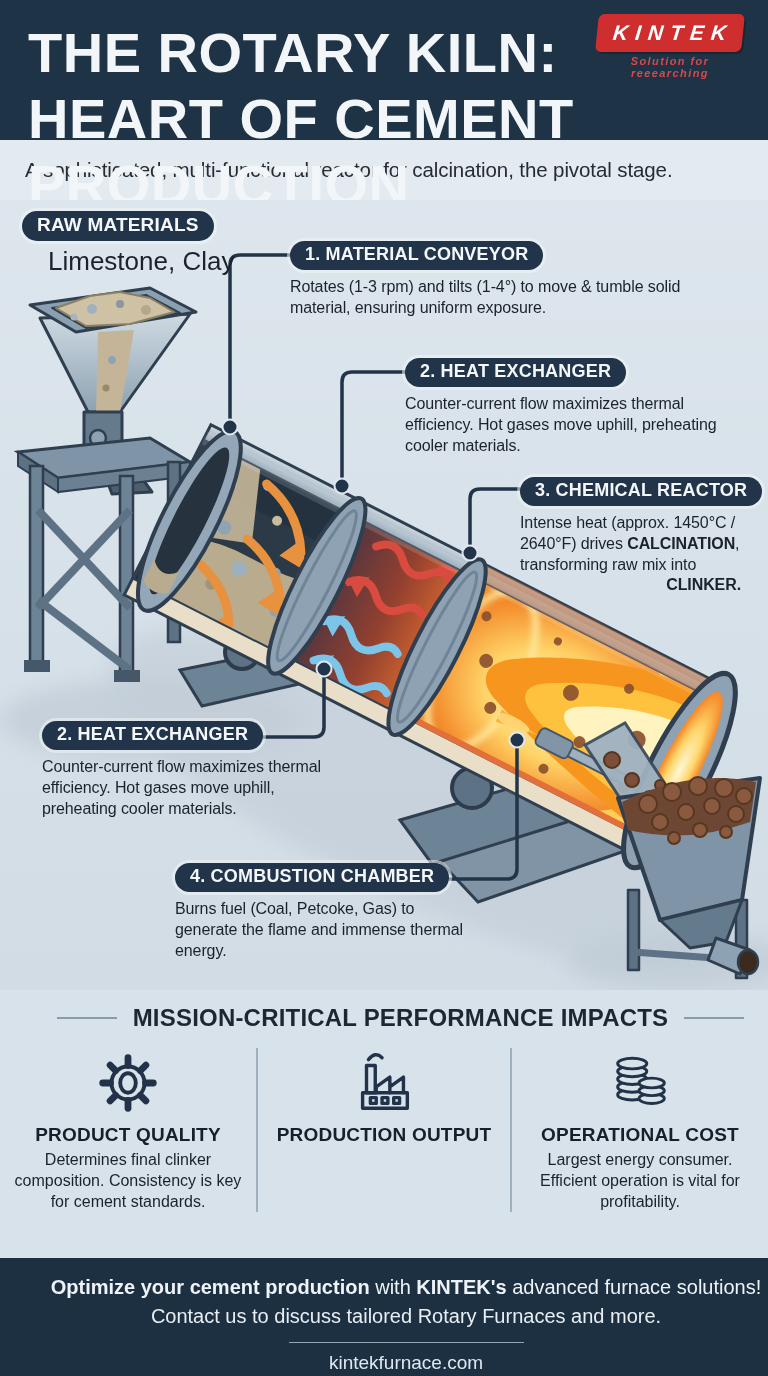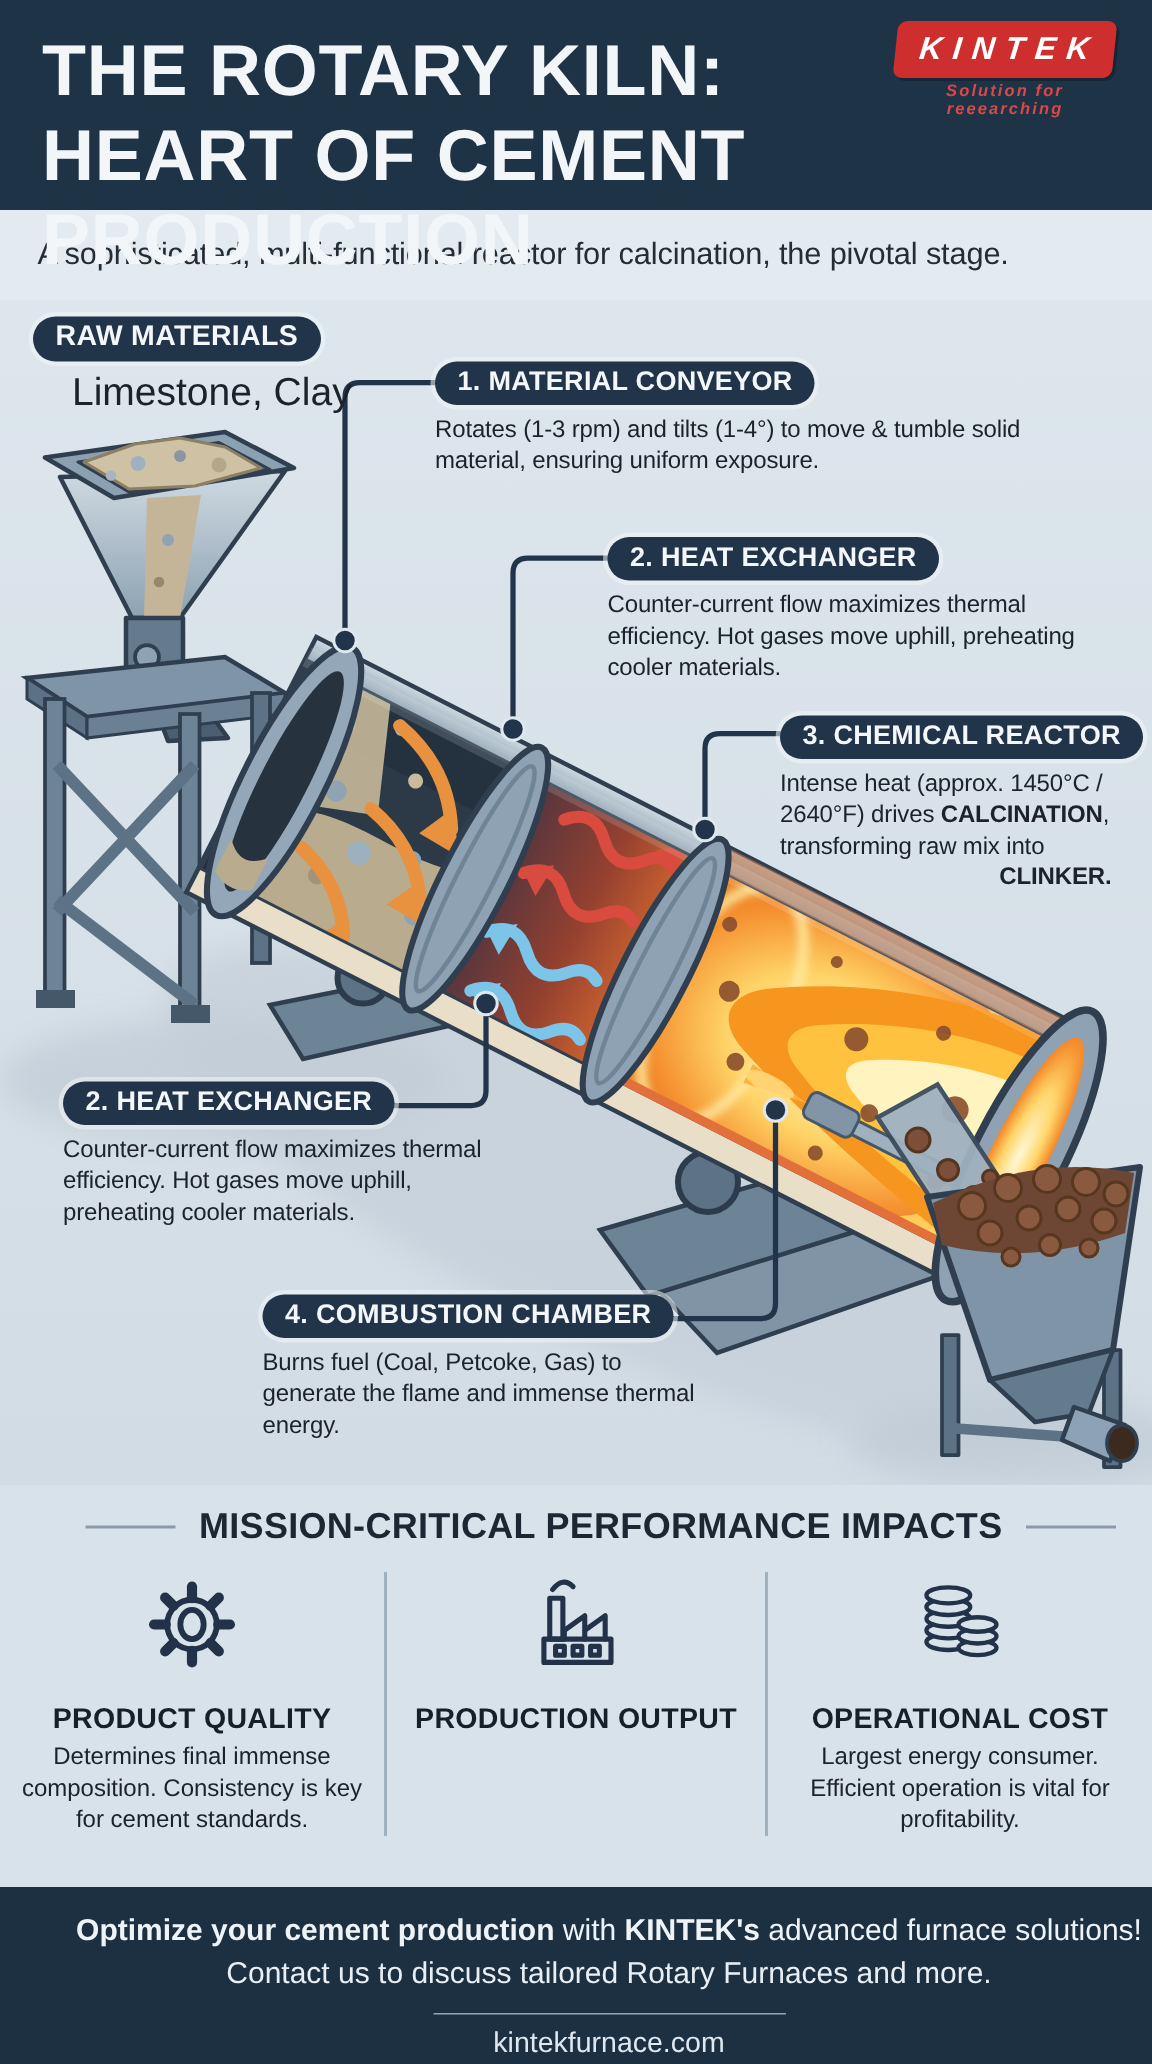--- a/index.html
+++ b/index.html
@@ -3,21 +3,21 @@
 <meta charset="utf-8">
 <style>
   html,body{margin:0;padding:0;background:#aab4bd;}
   *{box-sizing:border-box;}
   .poster{
     position:relative;width:768px;height:1376px;margin:0 auto;overflow:hidden;
     background:#d8e1e9;font-family:"Liberation Sans","DejaVu Sans",sans-serif;color:#1c242e;
   }
   
   .hdr{position:relative;height:140px;background:#1f3346;padding:20px 0 0 28px;}
-  .hdr-t{color:#f3f6f9;font-weight:700;font-size:48px;line-height:1.18;letter-spacing:.5px;}
+  .hdr-t{color:#f3f6f9;font-weight:700;font-size:56px;line-height:1.18;letter-spacing:.5px;}
   .logo{position:absolute;top:14px;right:18px;width:160px;text-align:center;}
   .logo-badge{
     display:inline-block;background:#cf2e2e;color:#fff;font-weight:700;font-style:italic;
     font-size:21px;letter-spacing:7px;padding:7px 10px 7px 16px;border-radius:6px;
     transform:skewX(-6deg);box-shadow:2px 2px 0 rgba(0,0,0,.25);
   }
   .logo-tag{margin-top:3px;color:#d9484a;font-style:italic;font-size:11px;letter-spacing:1.4px;font-weight:700;}
   
   .subband{height:60px;background:#e3eaf0;display:flex;align-items:center;padding-left:25px;}
   .subband p{margin:0;font-size:20.5px;color:#262c33;letter-spacing:-.1px;}
@@ -44,21 +44,21 @@
   .c4{left:175px;top:663px;width:292px;}
   
   .impacts{height:268px;padding-top:14px;background:#d8e2ea;}
   .impacts-head{display:flex;align-items:center;justify-content:center;gap:16px;padding:0 24px;margin-left:33px;}
   .impacts-head .rule{flex:1;max-width:112px;height:2px;background:#8b9aa8;}
   .impacts-head h2{margin:0;font-size:24px;letter-spacing:.2px;color:#1d2733;font-weight:700;white-space:nowrap;}
   .impacts-grid{display:grid;grid-template-columns:1fr 1fr 1fr;margin-top:16px;}
   .impact{padding:0 14px;text-align:center;}
   .impact-mid{border-left:2px solid #9fb1bf;border-right:2px solid #9fb1bf;}
   .impact-icon{display:block;margin:0 auto;}
-  .impact h3{margin:18px 0 4px;font-size:19px;color:#15202b;letter-spacing:.2px;}
+  .impact h3{margin:6px 0 4px;font-size:19px;color:#15202b;letter-spacing:.2px;}
   .impact p{margin:0;font-size:16px;line-height:1.3;color:#1b222c;}
   
   .ftr{height:118px;background:#1c3042;color:#eef3f8;text-align:center;padding-top:15px;padding-left:44px;}
   .ftr p{margin:0;}
   .f1{font-size:20px;line-height:1.45;}
   .f1 .b{font-weight:700;}
   .f2{font-size:20px;line-height:1.45;color:#e8eef4;}
   .f-rule{width:235px;height:1px;background:#93a5b4;margin:11px auto 9px;}
   .f-url{font-size:19px;color:#dfe8f0;}
 </style>
@@ -347,21 +347,21 @@
               <line x1="48.7" y1="48.7" x2="54.4" y2="54.4"></line>
             <line x1="36" y1="54" x2="36" y2="62"></line>
               <line x1="23.3" y1="48.7" x2="17.6" y2="54.4"></line>
             <line x1="18" y1="36" x2="10" y2="36"></line>
               <line x1="23.3" y1="23.3" x2="17.6" y2="17.6"></line>
             <line x1="36" y1="18" x2="36" y2="10"></line>
               <line x1="48.7" y1="23.3" x2="54.4" y2="17.6"></line>
           </g>
         </svg>
         <h3>PRODUCT QUALITY</h3>
-        <p>Determines final immense composition. Consistency is key for cement standards.</p>
+        <p>Determines final clinker composition. Consistency is key for cement standards.</p>
       </div>
 
       <div class="impact impact-mid">
         <svg class="impact-icon" width="72" height="70" viewBox="0 0 72 72">
           <g stroke="#223349" stroke-width="3.5" fill="none" stroke-linejoin="round" stroke-linecap="round">
             <path d="M20,12 q7,-9 14,-2"></path>
             <rect x="18" y="18" width="9" height="28"></rect>
             <rect x="14" y="46" width="46" height="16"></rect>
             <path d="M28,46 V40 L42,30 V46 M42,40 L56,30 V46"></path>
             <rect x="22" y="51" width="6" height="6"></rect>

